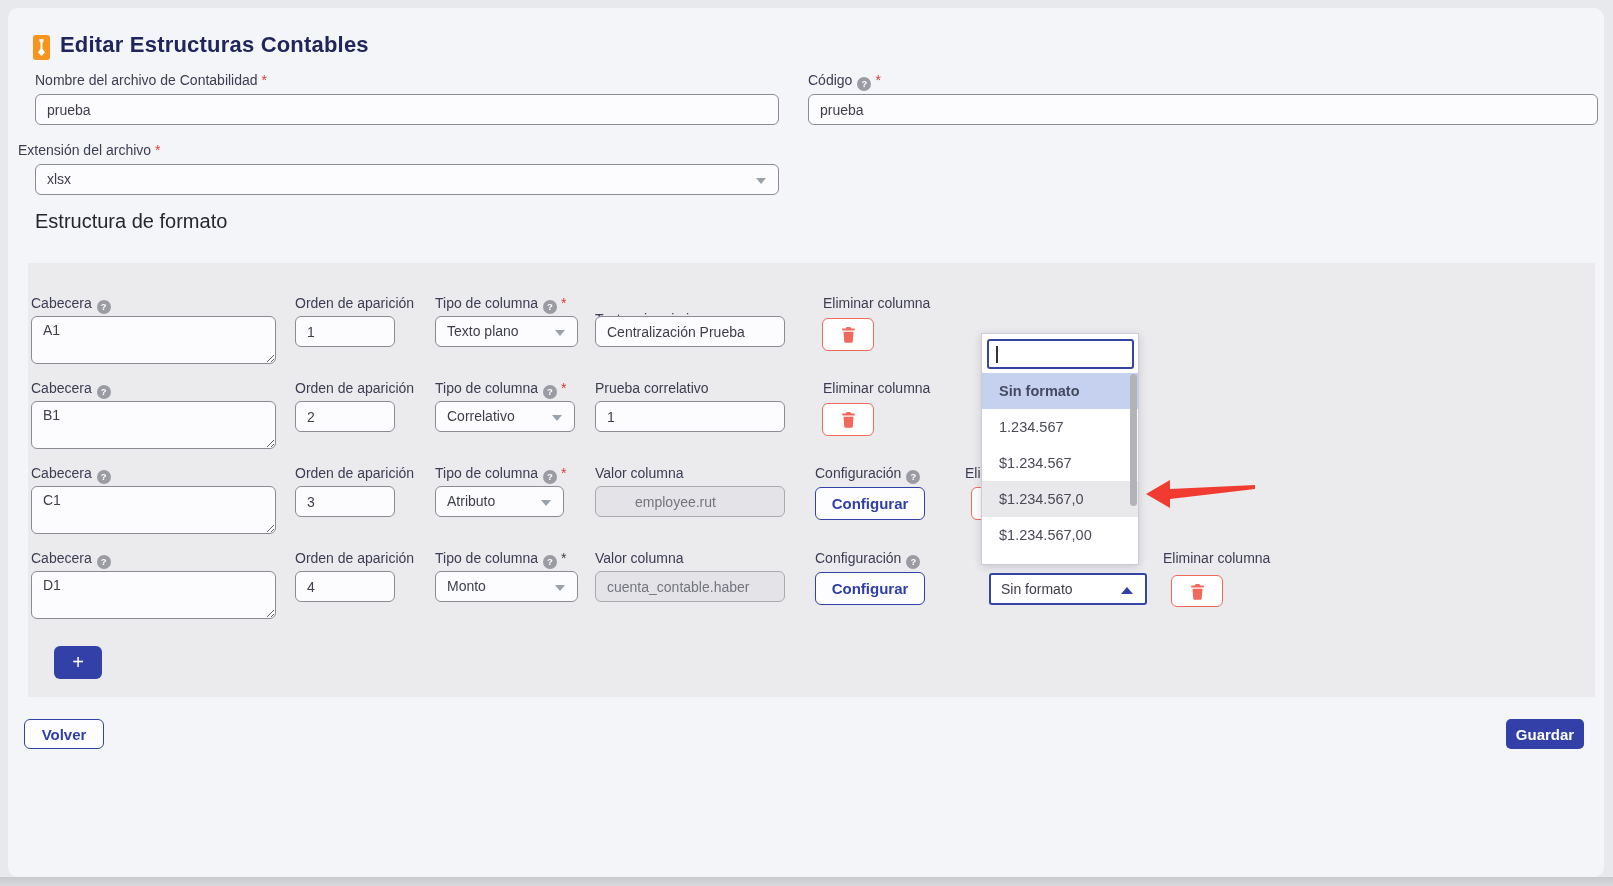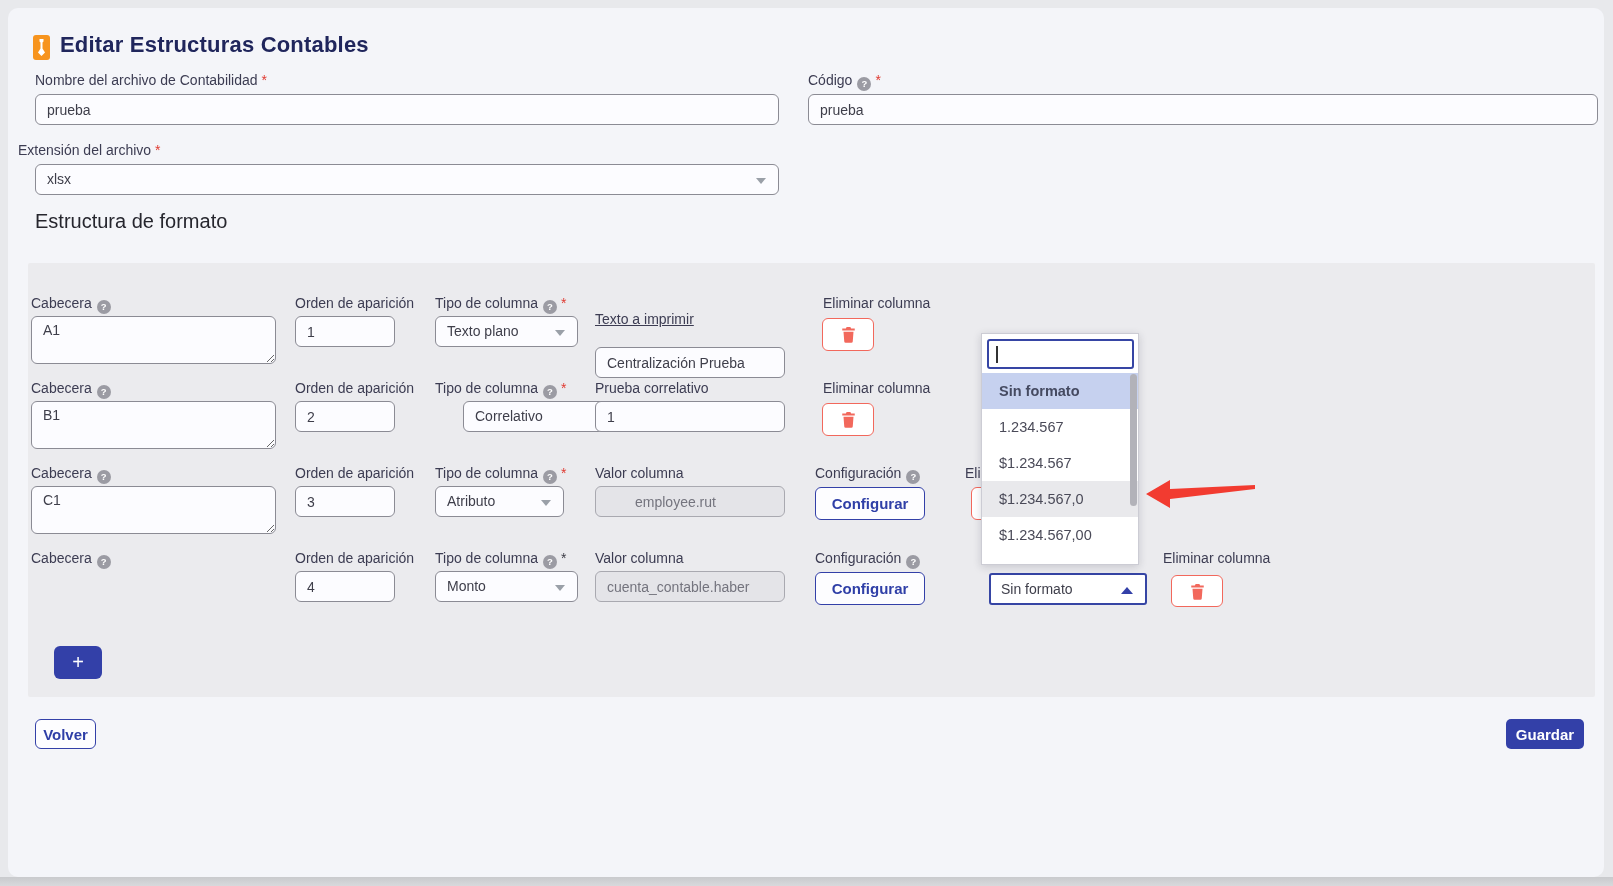--- a/index.html
+++ b/index.html
@@ -104,38 +104,38 @@
     <div class="abs lbl" style="left:287px; top:287px;">Orden de aparición</div>
     <input class="inp" style="left: 287px; top: 308px; width: 100px;" value="1">
     <div class="abs lbl" style="left:427px; top:287px;">
       <span>Tipo de columna</span><span class="help">?</span><span class="req">*</span>
     </div>
     <div class="sel" style="left:427px; top:308px; width:143px;">
       <span>Texto plano</span>
       <span class="caret-down"></span>
     </div>
     <div class="abs lbl" style="left:587px; top:303px;text-decoration:underline;">Texto a imprimir</div>
-    <input class="inp" style="left: 587px; top: 308px; width: 190px; margin-top: 31px;" value="Centralización Prueba">
+    <input class="inp" style="left: 587px; top: 308px; width: 190px;" value="Centralización Prueba">
     <div class="abs lbl" style="left:815px; top:287px;">Eliminar columna</div>
     <div class="trash-btn" style="left:814px; top:310px;">
       <svg width="15" height="17" viewBox="0 0 24 26">
           <path fill="#f2685c" d="M9 1h6l1.2 2.5H22v3H2v-3h5.8L9 1zM4 8.5h16L18.8 24a2.2 2.2 0 0 1-2.2 2H7.4a2.2 2.2 0 0 1-2.2-2L4 8.5z"></path>
         </svg>
     </div>
 
     <div class="abs lbl" style="left:23px; top:372px;">
       <span>Cabecera</span><span class="help">?</span>
     </div>
     <textarea class="txtarea" style="left: 23px; top: 393px;">B1</textarea>
     <div class="abs lbl" style="left:287px; top:372px;">Orden de aparición</div>
     <input class="inp" style="left: 287px; top: 393px; width: 100px;" value="2">
     <div class="abs lbl" style="left:427px; top:372px;">
       <span>Tipo de columna</span><span class="help">?</span><span class="req">*</span>
     </div>
-    <div class="sel" style="left:427px; top:393px; width:160px;margin-left:28px;">
+    <div class="sel" style="left:427px; top:393px; width:140px;">
       <span>Correlativo</span>
       <span class="caret-down"></span>
     </div>
     <div class="abs lbl" style="left:587px; top:372px;">Prueba correlativo</div>
     <input class="inp" style="left: 587px; top: 393px; width: 190px;" value="1">
     <div class="abs lbl" style="left:815px; top:372px;">Eliminar columna</div>
     <div class="trash-btn" style="left:814px; top:395px;">
       <svg width="15" height="17" viewBox="0 0 24 26">
           <path fill="#f2685c" d="M9 1h6l1.2 2.5H22v3H2v-3h5.8L9 1zM4 8.5h16L18.8 24a2.2 2.2 0 0 1-2.2 2H7.4a2.2 2.2 0 0 1-2.2-2L4 8.5z"></path>
         </svg>
@@ -163,20 +163,21 @@
     <div class="abs lbl" style="left:957px; top:457px;">Eliminar columna</div>
     <div class="trash-btn" style="left:963px; top:479px;">
       <svg width="15" height="17" viewBox="0 0 24 26">
           <path fill="#f2685c" d="M9 1h6l1.2 2.5H22v3H2v-3h5.8L9 1zM4 8.5h16L18.8 24a2.2 2.2 0 0 1-2.2 2H7.4a2.2 2.2 0 0 1-2.2-2L4 8.5z"></path>
         </svg>
     </div>
 
     <div class="abs lbl" style="left:23px; top:542px;">
       <span>Cabecera</span><span class="help">?</span>
     </div>
+    <textarea class="txtarea" style="left: 23px; top: 563px;">D1</textarea>
     <div class="abs lbl" style="left:287px; top:542px;">Orden de aparición</div>
     <input class="inp" style="left: 287px; top: 563px; width: 100px;" value="4">
     <div class="abs lbl" style="left:427px; top:542px;">
       <span>Tipo de columna</span><span class="help">?</span><span class="req-dark">*</span>
     </div>
     <div class="sel" style="left:427px; top:563px; width:143px;">
       <span>Monto</span>
       <span class="caret-down"></span>
     </div>
     <div class="abs lbl" style="left:587px; top:542px;">Valor columna</div>
@@ -193,21 +194,21 @@
 
     <div class="abs lbl" style="left:1155px; top:542px;">Eliminar columna</div>
     <div class="trash-btn" style="left:1163px; top:567px; height:32px;">
       <svg width="15" height="17" viewBox="0 0 24 26">
           <path fill="#f2685c" d="M9 1h6l1.2 2.5H22v3H2v-3h5.8L9 1zM4 8.5h16L18.8 24a2.2 2.2 0 0 1-2.2 2H7.4a2.2 2.2 0 0 1-2.2-2L4 8.5z"></path>
         </svg>
     </div>
 
     <button class="add-btn">+</button>
 
-    <button class="btn-outline" style="left:27px; top:711px; width:61px;">Volver</button>
+    <button class="btn-outline" style="left:16px; top:711px; width:80px;">Volver</button>
     <button class="btn-fill" style="left:1498px; top:711px; width:78px;">Guardar</button>
   </div>
 
   <div class="dropdown">
     <input class="dd-search" value="" style="">
     <div class="dd-cursor"></div>
     <div class="dd-list">
       <div class="dd-opt selected">Sin formato</div>
       <div class="dd-opt">1.234.567</div>
       <div class="dd-opt">$1.234.567</div>

